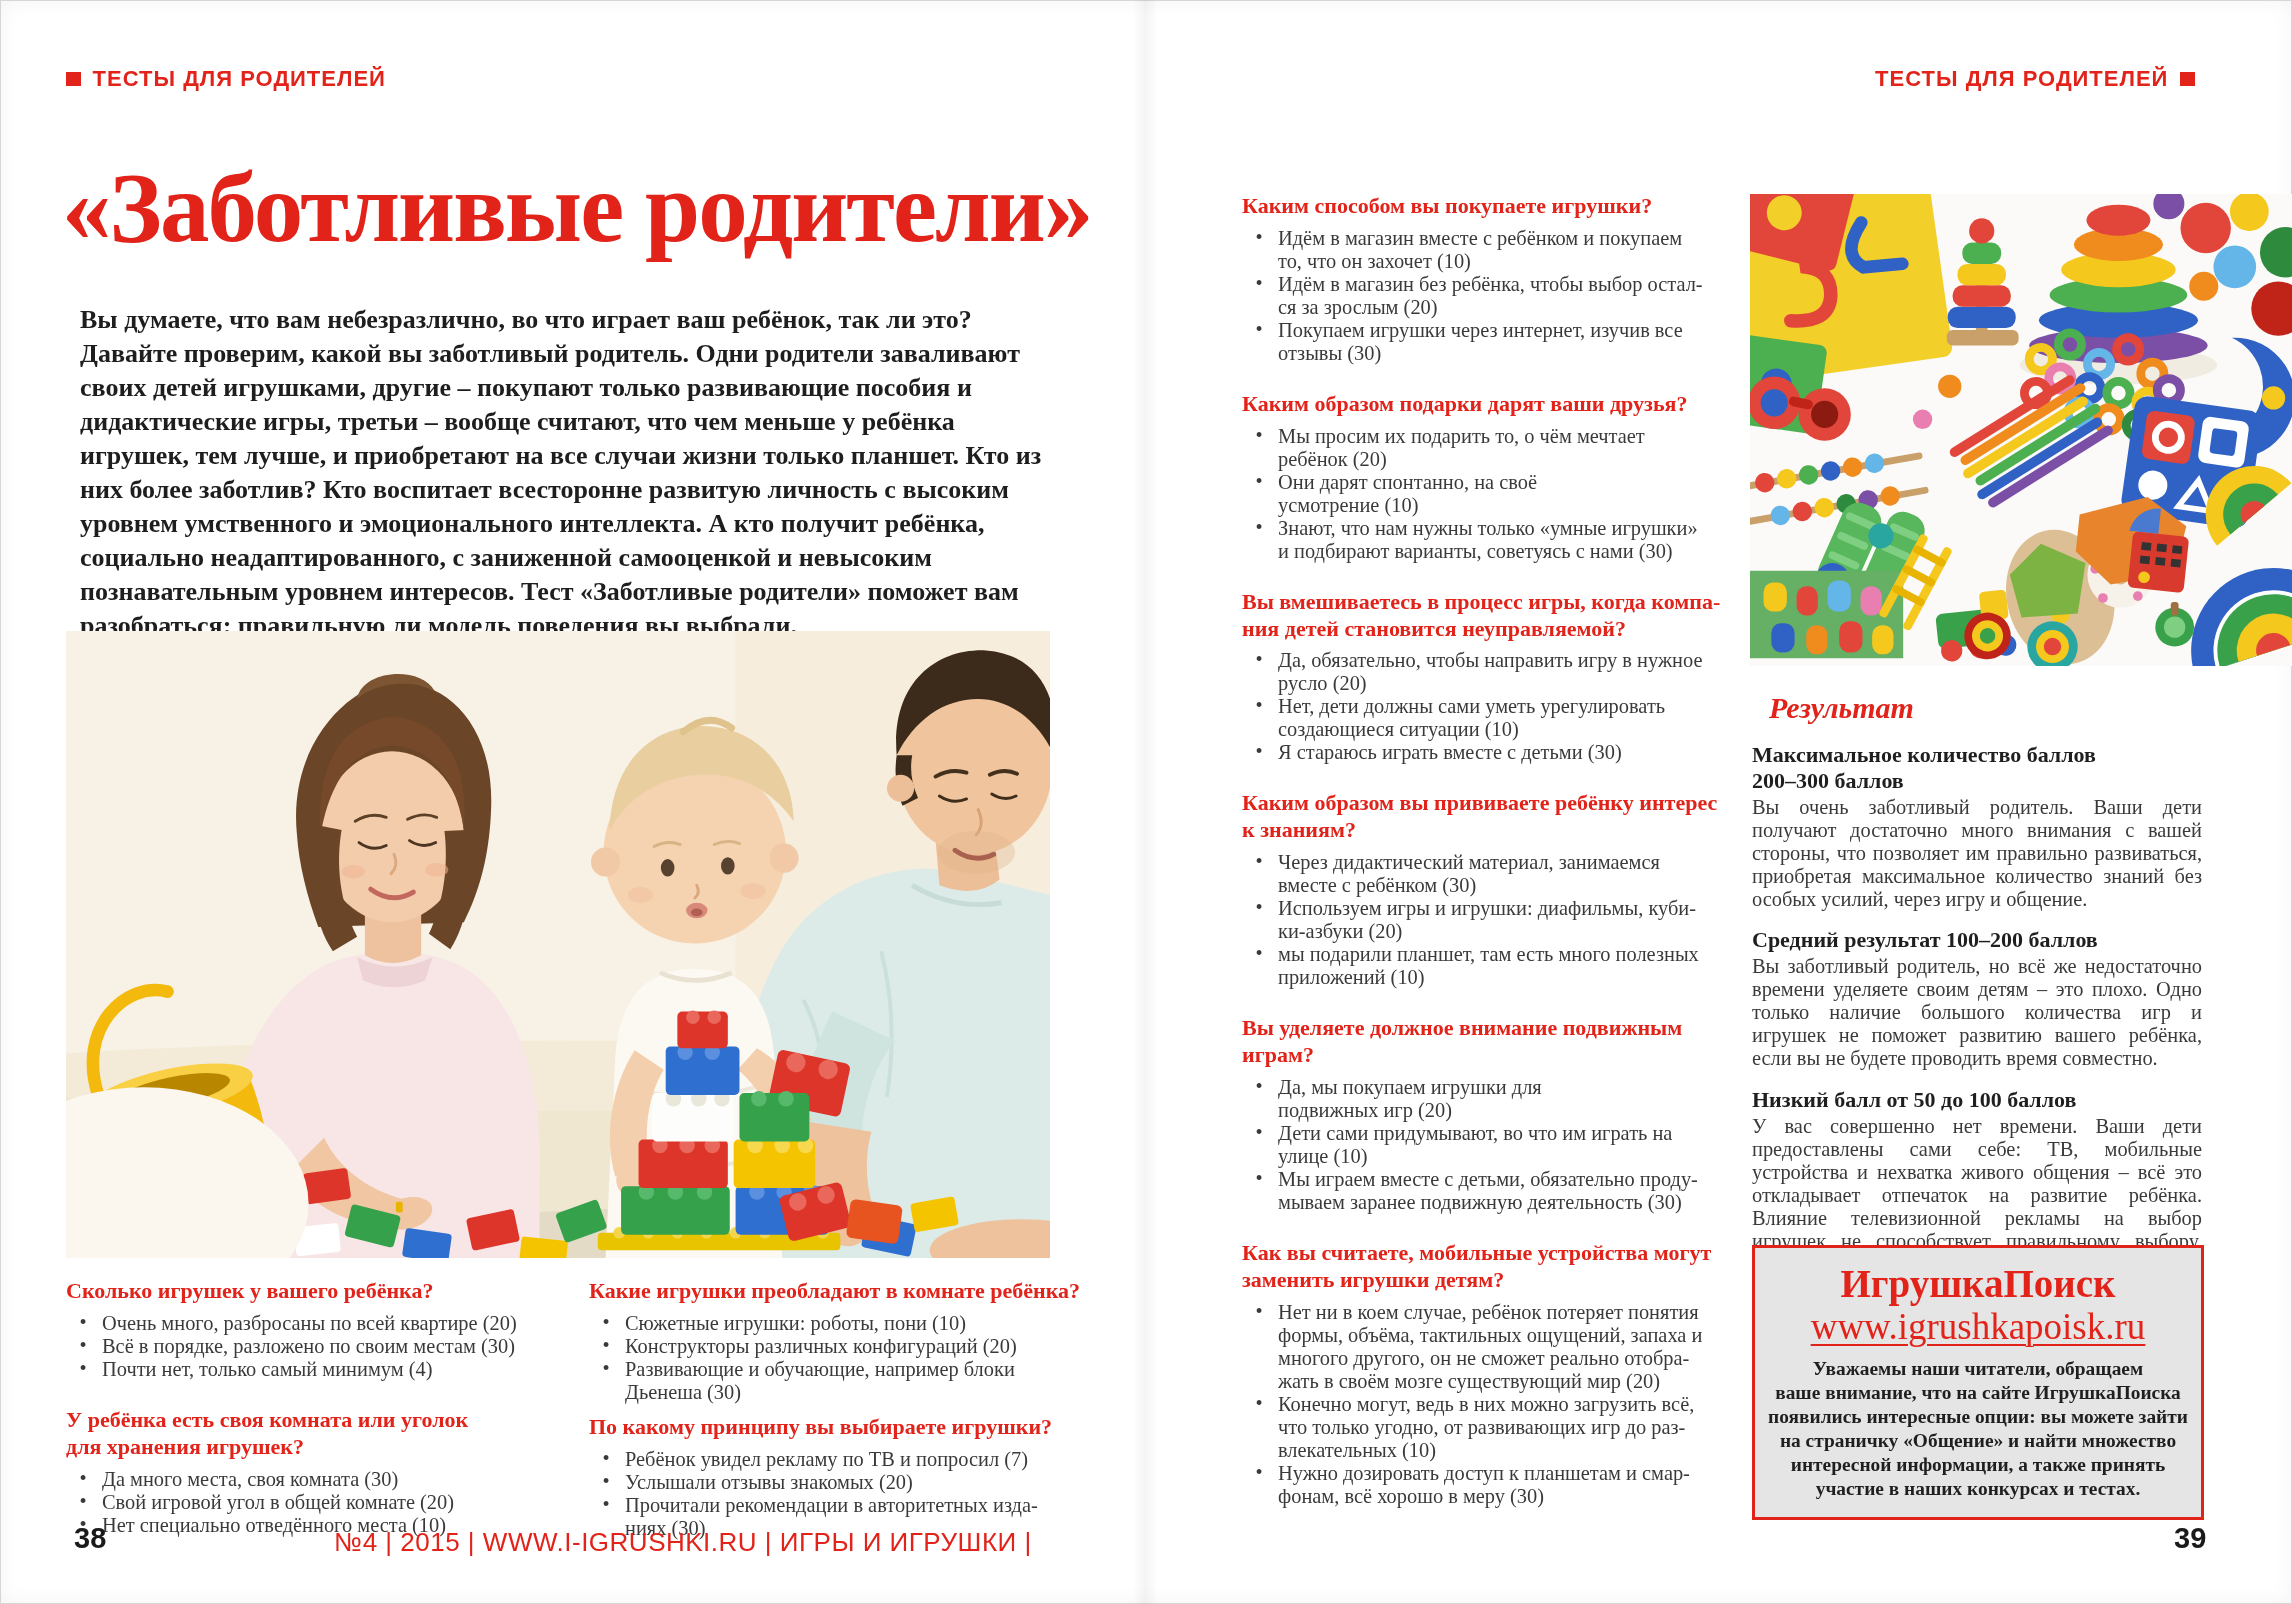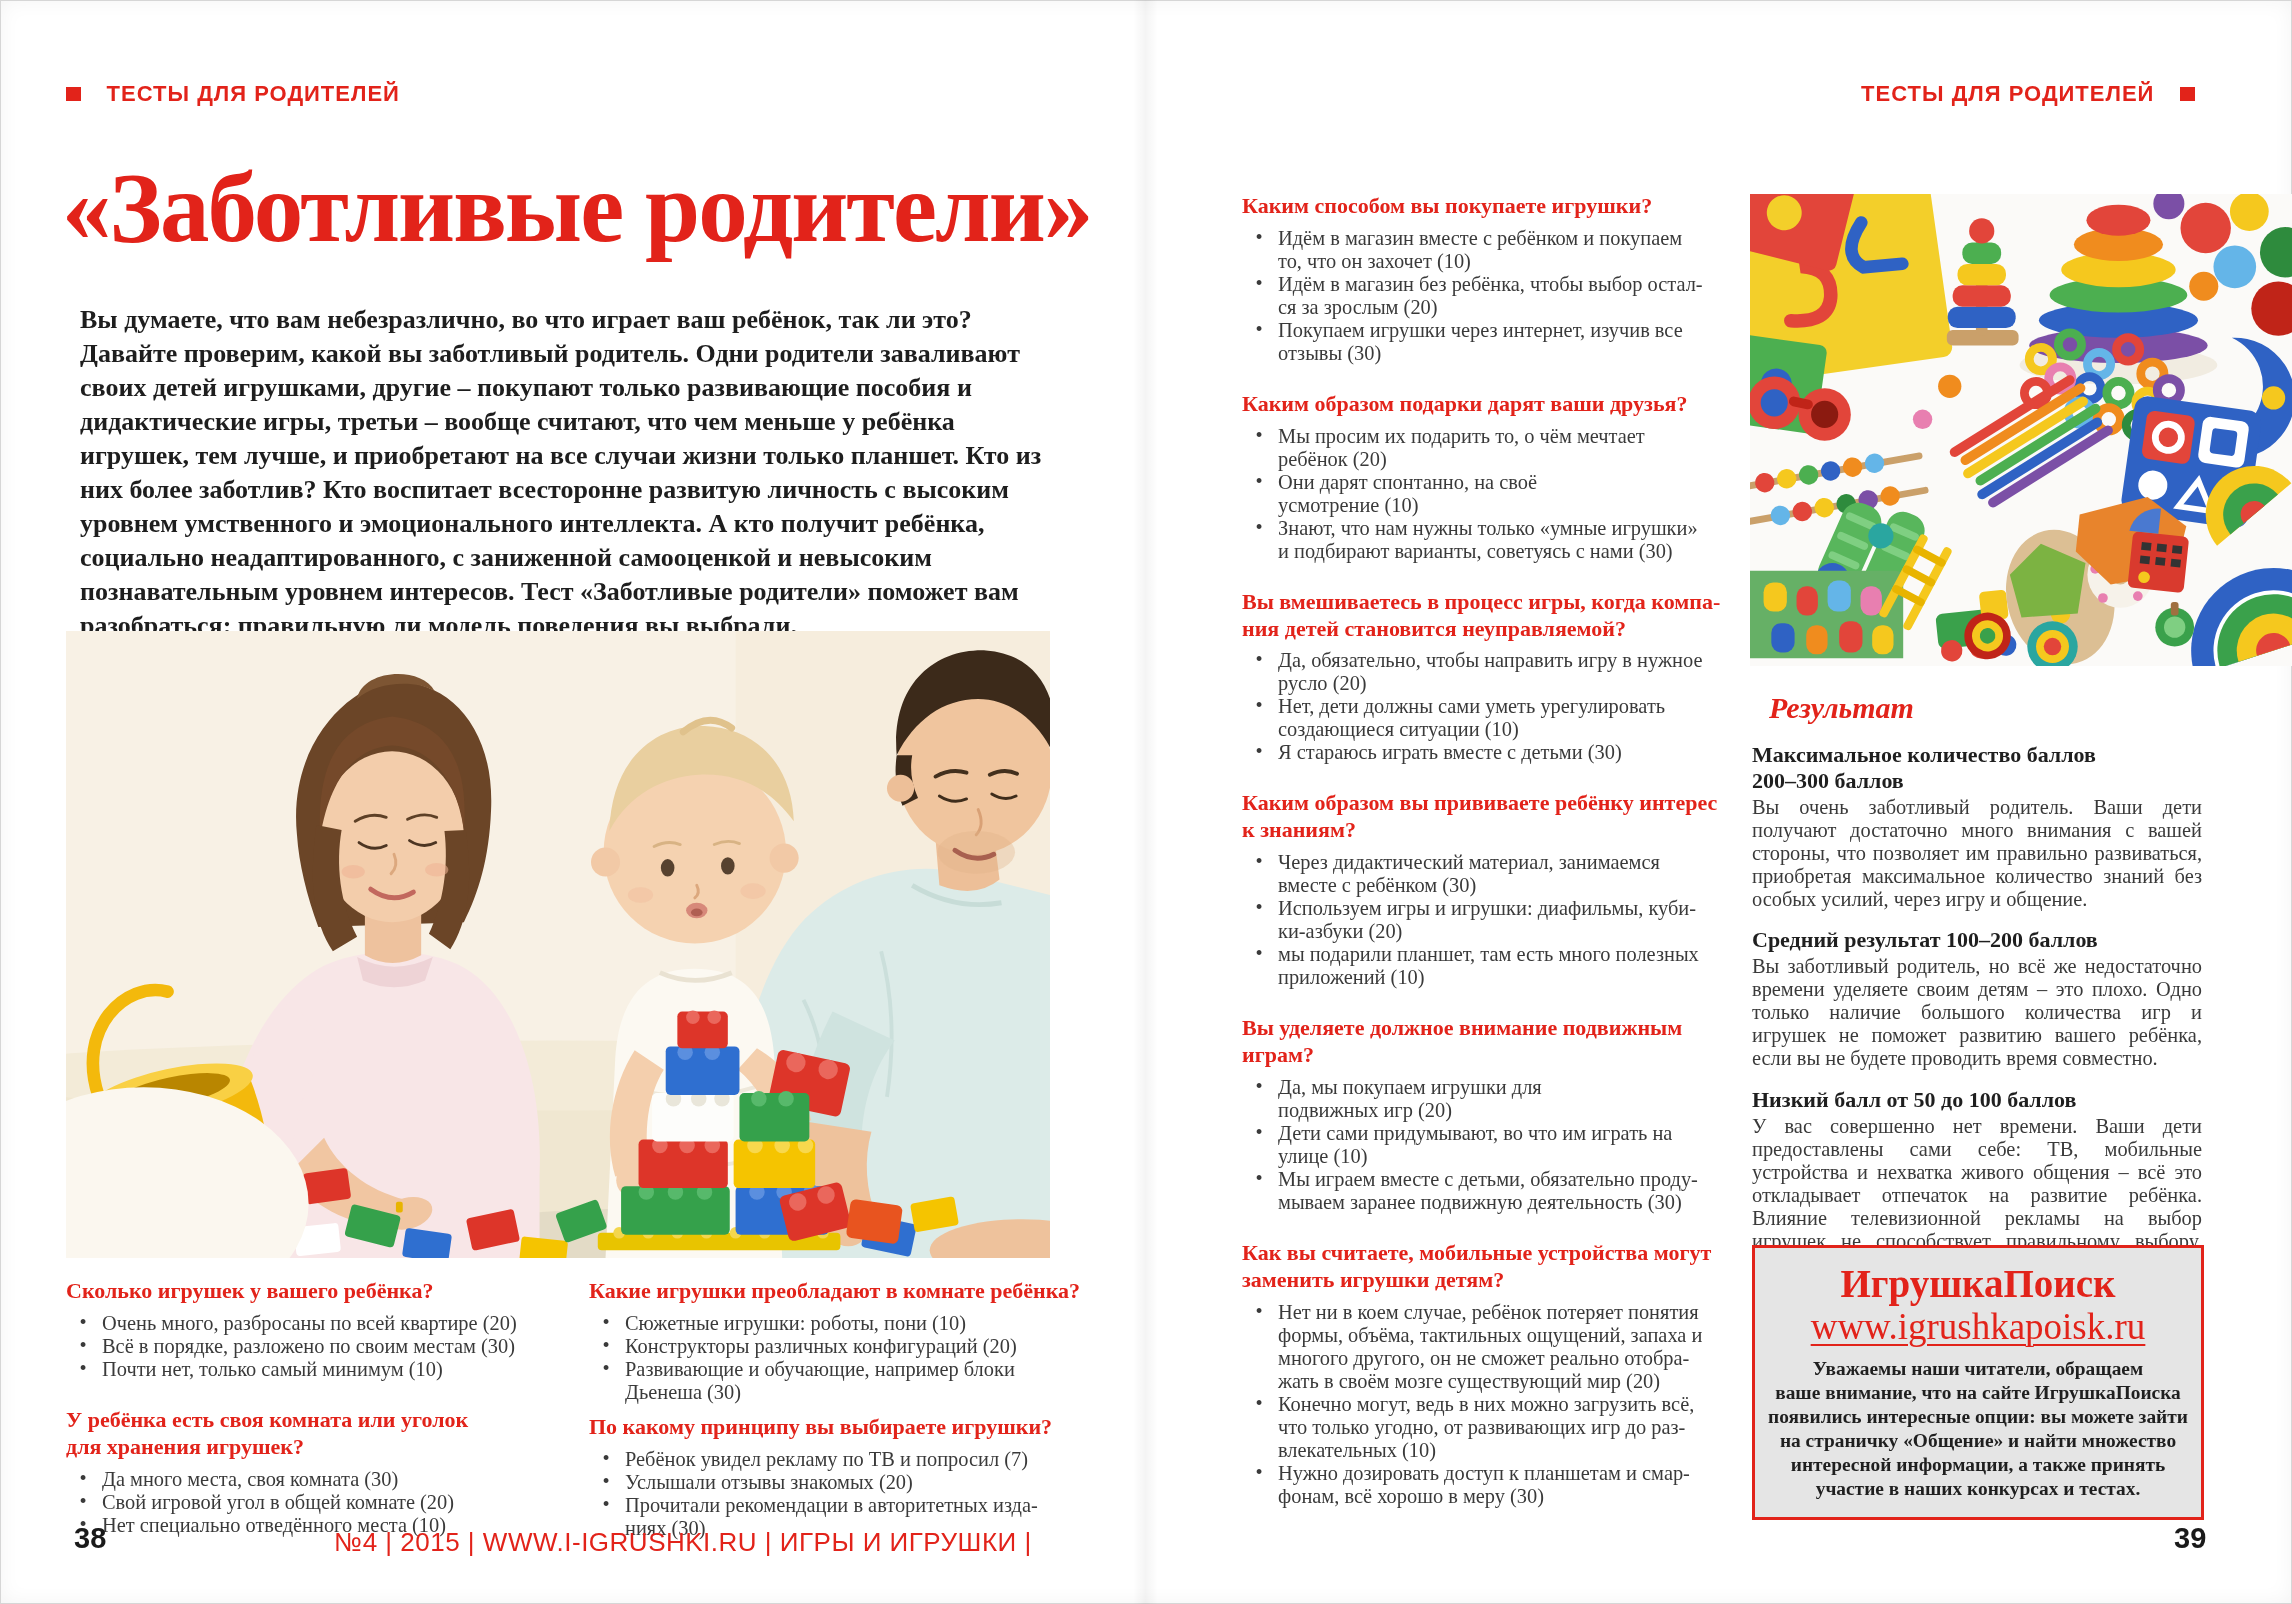--- a/index.html
+++ b/index.html
@@ -5,21 +5,21 @@
   html,body{margin:0;padding:0;background:#ffffff;}
   .spread{
     position:relative;width:2292px;height:1604px;background:#fff;
     font-family:"Liberation Serif","DejaVu Serif",serif;
     box-shadow:inset 0 0 0 1px #d6d6d6, inset 0 0 21.3px rgba(0,0,0,.05);
     overflow:hidden;
   }
   .gutter{position:absolute;left:1133px;top:0;width:25px;height:100%;
     background:linear-gradient(90deg,rgba(0,0,0,0) 0%,rgba(0,0,0,.045) 50%,rgba(0,0,0,0) 100%);}
   
-  .kicker{position:absolute;top:81px;display:flex;align-items:center;gap:26px;
+  .kicker{position:absolute;top:66px;display:flex;align-items:center;gap:12px;
     font-family:"Liberation Sans",sans-serif;font-weight:bold;font-size:22px;
     letter-spacing:1px;color:#e2231a;}
   .kicker-left{left:66px;}
   .kicker-right{right:97px;}
   .sq{width:14.6px;height:14.6px;background:#e2231a;display:inline-block;}
   
   .main-title{position:absolute;left:62px;top:151px;margin:0;
     font-size:99px;font-weight:bold;color:#e2231a;letter-spacing:-1.9px;white-space:nowrap;}
   .intro{position:absolute;left:68px;top:291px;width:1029px;margin:12px;
     font-size:26px;line-height:34px;font-weight:bold;color:#1e1e1e;white-space:pre-line;}
@@ -247,21 +247,21 @@
   </div>
 
   <div class="qcol qcol-1">
 
       <section class="qblock">
         <h3 class="q-heading">Сколько игрушек у вашего ребёнка?</h3>
         <ul class="q-options">
 
         <li class="opt">Очень много, разбросаны по всей квартире (20)</li>
           <li class="opt">Всё в порядке, разложено по своим местам (30)</li>
-          <li class="opt">Почти нет, только самый минимум (10)</li>
+          <li class="opt">Почти нет, только самый минимум (4)</li>
         </ul>
       </section>
 
       <section class="qblock">
         <h3 class="q-heading">У ребёнка есть своя комната или уголок
 для хранения игрушек?</h3>
         <ul class="q-options">
 
         <li class="opt">Да много места, своя комната (30)</li>
           <li class="opt">Свой игровой угол в общей комнате (20)</li>

